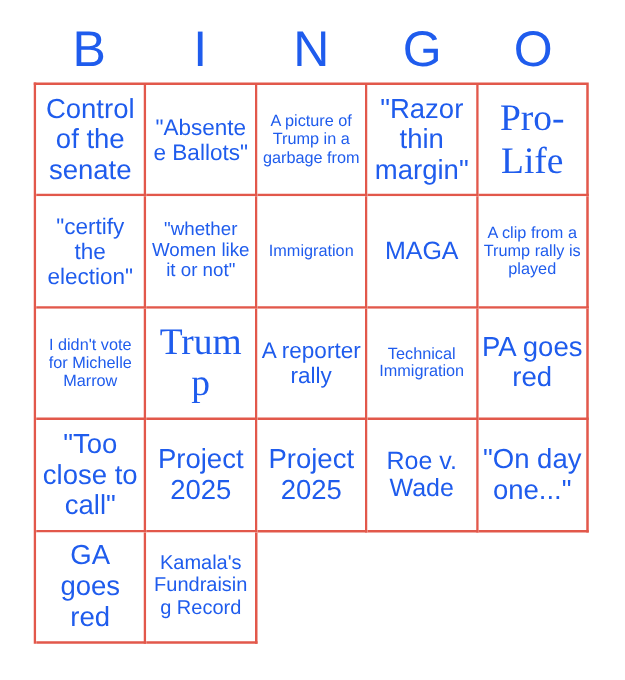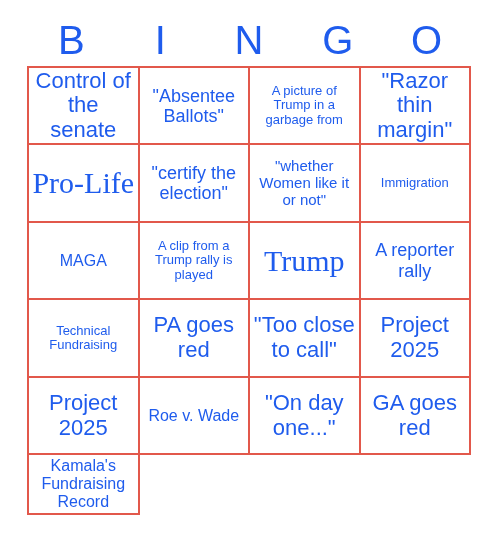--- a/index.html
+++ b/index.html
@@ -49,21 +49,21 @@
 
   
   #bingo-grid {
     position: absolute;
     left: 27px;
     top: 66px;
     width: 444px;
     height: 449px;
     box-sizing: border-box;
     display: grid;
-    grid-template-columns: repeat(4, 1fr);
+    grid-template-columns: repeat(5, 1fr);
     grid-template-rows: repeat(5, 1fr);
     border-top: 2px solid #e2584b;
     border-left: 2px solid #e2584b;
     background: #ffffff;
   }
   .bingo-cell {
     box-sizing: border-box;
     border-right: 2px solid #e2584b;
     border-bottom: 2px solid #e2584b;
     display: flex;
@@ -78,21 +78,21 @@
     color: #1f5ced;
     font-family: "Liberation Sans", sans-serif;
     line-height: 1.12;
     display: block;
     width: 100%;
     word-wrap: break-word;
   }
 
   
   .fs-xxl .cell-text { font-size: 30px; font-family: Liberation Serif, serif; }
-  .fs-xl  .cell-text { font-size: 16px; }
+  .fs-xl  .cell-text { font-size: 20px; }
   .fs-lg  .cell-text { font-size: 22px; }
   .fs-md  .cell-text { font-size: 18px; }
   .fs-sm  .cell-text { font-size: 15px; }
   .fs-xs  .cell-text { font-size: 13px; }
   .fs-xxs .cell-text { font-size: 16px; }
 </style>
 </head>
 <body>
 
 <div id="bingo-card">
@@ -129,28 +129,31 @@
       </div>
       <div class="bingo-cell fs-xs">
         <span class="cell-text">Immigration</span>
       </div>
       <div class="bingo-cell fs-xl">
         <span class="cell-text">MAGA</span>
       </div>
       <div class="bingo-cell fs-xs">
         <span class="cell-text">A clip from a Trump rally is played</span>
       </div>
+      <div class="bingo-cell fs-xs">
+        <span class="cell-text">I didn't vote for Michelle Marrow</span>
+      </div>
       <div class="bingo-cell fs-xxl">
         <span class="cell-text">Trump</span>
       </div>
       <div class="bingo-cell fs-md">
         <span class="cell-text">A reporter rally</span>
       </div>
       <div class="bingo-cell fs-xs">
-        <span class="cell-text">Technical Fundraising</span>
+        <span class="cell-text">Technical Immigration</span>
       </div>
       <div class="bingo-cell fs-lg">
         <span class="cell-text">PA goes red</span>
       </div>
       <div class="bingo-cell fs-lg">
         <span class="cell-text">"Too close to call"</span>
       </div>
       <div class="bingo-cell fs-lg">
         <span class="cell-text">Project 2025</span>
       </div>

